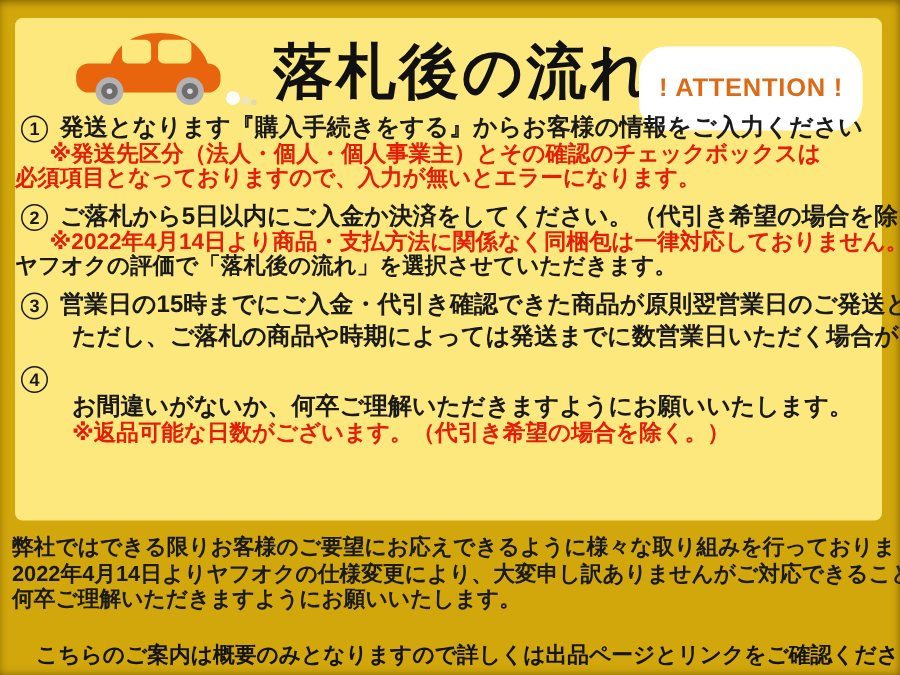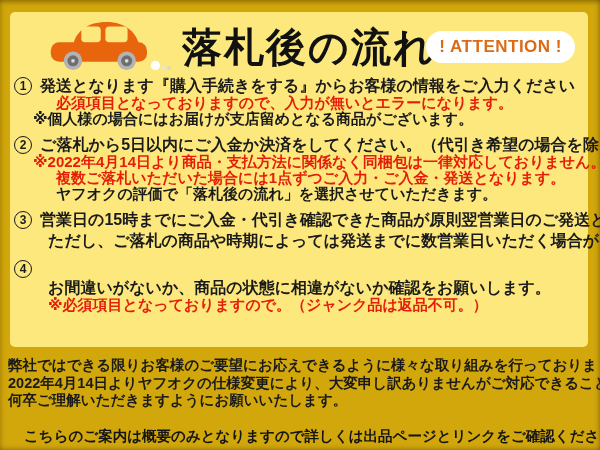--- a/index.html
+++ b/index.html
@@ -21,31 +21,31 @@
     position:absolute;left:10px;top:12px;width:578px;height:335px;
     background:#fce87d;border-radius:5px;text-decoration:underline;
   }
   .car{position:absolute;left:38px;top:5px;width:124px;height:58px}
   .title{
     position:absolute;left:172px;top:8px;
     font-size:40px;letter-spacing:2px;color:#111;white-space:nowrap;
   }
   .badge{
     position:absolute;right:13px;top:19px;
-    background:#fff;border-radius:18px;padding:6px 13px;
+    background:#fff;border-radius:18px;padding:18px 13px;
     color:#dd6b15;font-size:17px;letter-spacing:.5px;white-space:nowrap;
   }
   .content{position:absolute;left:0;top:64px;width:100%}
   .line{white-space:nowrap;color:#1a1a1a}
   .red{color:#e51e09}
   .main{font-size:16px;line-height:19px;display:flex;align-items:center;margin-left:4px}
   .cont{font-size:16px;line-height:19px}
   .sub{font-size:15px;line-height:16px}
   .indent-1{margin-left:23px}
-  .indent-2{margin-left:46px}
+  .indent-2{}
   .indent-3{margin-left:38px}
   .sec{margin-top:8px}
   .sec.first{margin-top:0}
   .sec.last{margin-top:10px}
   .mt2{margin-top:2px}
   .marker{
     display:inline-flex;justify-content:center;align-items:center;flex:none;
     width:16px;height:16px;border:1.5px solid #1a1a1a;border-radius:50%;
     font-size:12px;line-height:1;margin-right:8px;color:#1a1a1a;
   }
@@ -86,48 +86,47 @@
     <span>! ATTENTION !</span>
   </div>
 
   <div class="content">
 
     <div class="sec first">
       <div class="line main">
         <span class="marker">1</span>
         <span>発送となります『購入手続きをする』からお客様の情報をご入力ください</span>
       </div>
+      <div class="line sub red indent-1">※発送先区分（法人・個人・個人事業主）とその確認のチェックボックスは</div>
       <div class="line sub red indent-2">必須項目となっておりますので、入力が無いとエラーになります。</div>
-      <div class="line sub indent-1">※個人様の場合にはお届けが支店留めとなる商品がございます。</div>
     </div>
 
     <div class="sec">
       <div class="line main">
         <span class="marker">2</span>
         <span>ご落札から5日以内にご入金か決済をしてください。（代引き希望の場合を除く）</span>
       </div>
       <div class="line sub red indent-1">※2022年4月14日より商品・支払方法に関係なく同梱包は一律対応しておりません。</div>
-      <div class="line sub red indent-2">複数ご落札いただいた場合には1点ずつご入力・ご入金・発送となります。</div>
       <div class="line sub indent-2">ヤフオクの評価で「落札後の流れ」を選択させていただきます。</div>
     </div>
 
     <div class="sec">
       <div class="line main">
         <span class="marker">3</span>
         <span>営業日の15時までにご入金・代引き確認できた商品が原則翌営業日のご発送となります。</span>
       </div>
       <div class="line cont indent-3 mt2">ただし、ご落札の商品や時期によっては発送までに数営業日いただく場合がございます。</div>
     </div>
 
     <div class="sec last">
       <div class="line main">
         <span class="marker">4</span>
       </div>
-      <div class="line cont indent-3">お間違いがないか、商品の状態に相違がないか確認をお願いします。</div>
-      <div class="line sub red indent-3">※必須項目となっておりますので。（ジャンク品は返品不可。）</div>
+      <div class="line cont indent-3">お間違いがないか、何卒ご理解いただきますようにお願いいたします。</div>
+      <div class="line sub red indent-3">※返品可能な日数がございます。（代引き希望の場合を除く。）</div>
     </div>
 
   </div>
 </div>
 
 <div class="footer">
   <div class="line">弊社ではできる限りお客様のご要望にお応えできるように様々な取り組みを行っておりましたが</div>
   <div class="line">2022年4月14日よりヤフオクの仕様変更により、大変申し訳ありませんがご対応できることが減少します。</div>
   <div class="line">何卒ご理解いただきますようにお願いいたします。</div>
 </div>

